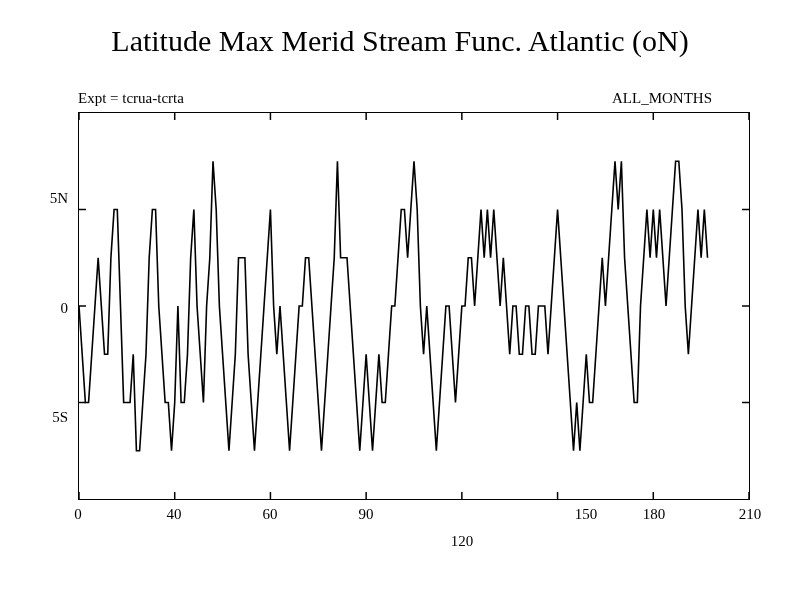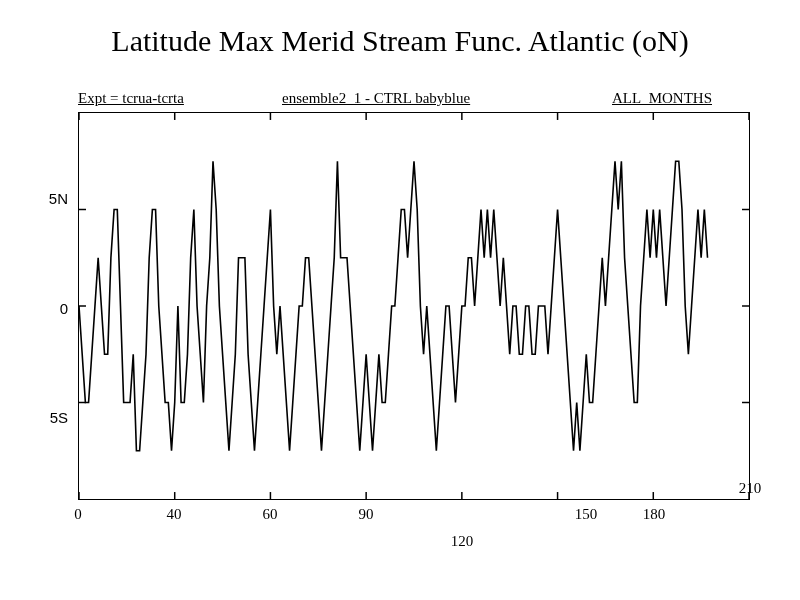--- a/index.html
+++ b/index.html
@@ -45,21 +45,20 @@
     top: 90px;
     left: 0;
     width: 800px;
     height: 20px;
   }
   .annot {
     position: absolute;
     font-size: 15px;
     font-family: "Liberation Serif", serif;
     white-space: nowrap;
-    text-decoration: underline;
   }
   .annot-expt { left: 78px; }
   .annot-ens { left: 282px; }
   .annot-months { left: 612px; }
 
   .plot-frame {
     position: absolute;
     left: 78px;
     top: 112px;
     width: 672px;
@@ -74,21 +73,21 @@
     top: 0;
     width: 100%;
     height: 100%;
     display: block;
   }
   .ytick-label {
     position: absolute;
     font-size: 15px;
     text-align: right;
     width: 60px;
-    font-family: Liberation Sans, sans-serif;
+    font-family: Liberation Serif, serif;
   }
   .xtick-label {
     position: absolute;
     font-size: 15px;
     text-align: center;
     width: 40px;
     font-family: "Liberation Serif", serif;
   }
   .xaxis-title {
     position: absolute;
@@ -102,21 +101,20 @@
 </style>
 </head>
 <body>
 
 <div id="page">
 
   <div class="title">Latitude Max Merid Stream Func. Atlantic (oN)</div>
 
   <div class="annot-row">
     <div class="annot annot-expt">Expt = tcrua-tcrta</div>
-    <div class="annot annot-ens">ensemble2_1 - CTRL babyblue</div>
     <div class="annot annot-months">ALL_MONTHS</div>
   </div>
 
   <div class="plot-frame">
     <svg class="series" id="series-svg" viewBox="0 0 672 388" preserveAspectRatio="none">
         <line x1="0" x2="0" y1="388" y2="381" stroke="#000" stroke-width="1.5"></line>
         <line x1="0" x2="0" y1="0" y2="7" stroke="#000" stroke-width="1.5"></line>
         <line x1="96" x2="96" y1="388" y2="381" stroke="#000" stroke-width="1.5"></line>
         <line x1="96" x2="96" y1="0" y2="7" stroke="#000" stroke-width="1.5"></line>
         <line x1="192" x2="192" y1="388" y2="381" stroke="#000" stroke-width="1.5"></line>
@@ -145,15 +143,15 @@
   <div class="ytick-label" style="left: 8px; top: 300px;">0</div>
   <div class="ytick-label" style="left: 8px; top: 409px; text-align: right;">5S</div>
 
   <div class="xtick-label" style="left: 58px; top: 506px;">0</div>
   <div class="xtick-label" style="left: 154px; top: 506px;">40</div>
   <div class="xtick-label" style="left: 250px; top: 506px;">60</div>
   <div class="xtick-label" style="left: 346px; top: 506px;">90</div>
   <div class="xtick-label" style="left: 442px; top: 506px; margin-top: 27px;">120</div>
   <div class="xtick-label" style="left: 566px; top: 506px;">150</div>
   <div class="xtick-label" style="left: 634px; top: 506px;">180</div>
-  <div class="xtick-label" style="left: 730px; top: 480px;">210</div>
+  <div class="xtick-label" style="left: 730px; top: 506px;">210</div>
 
 </div>
 
 </body></html>

